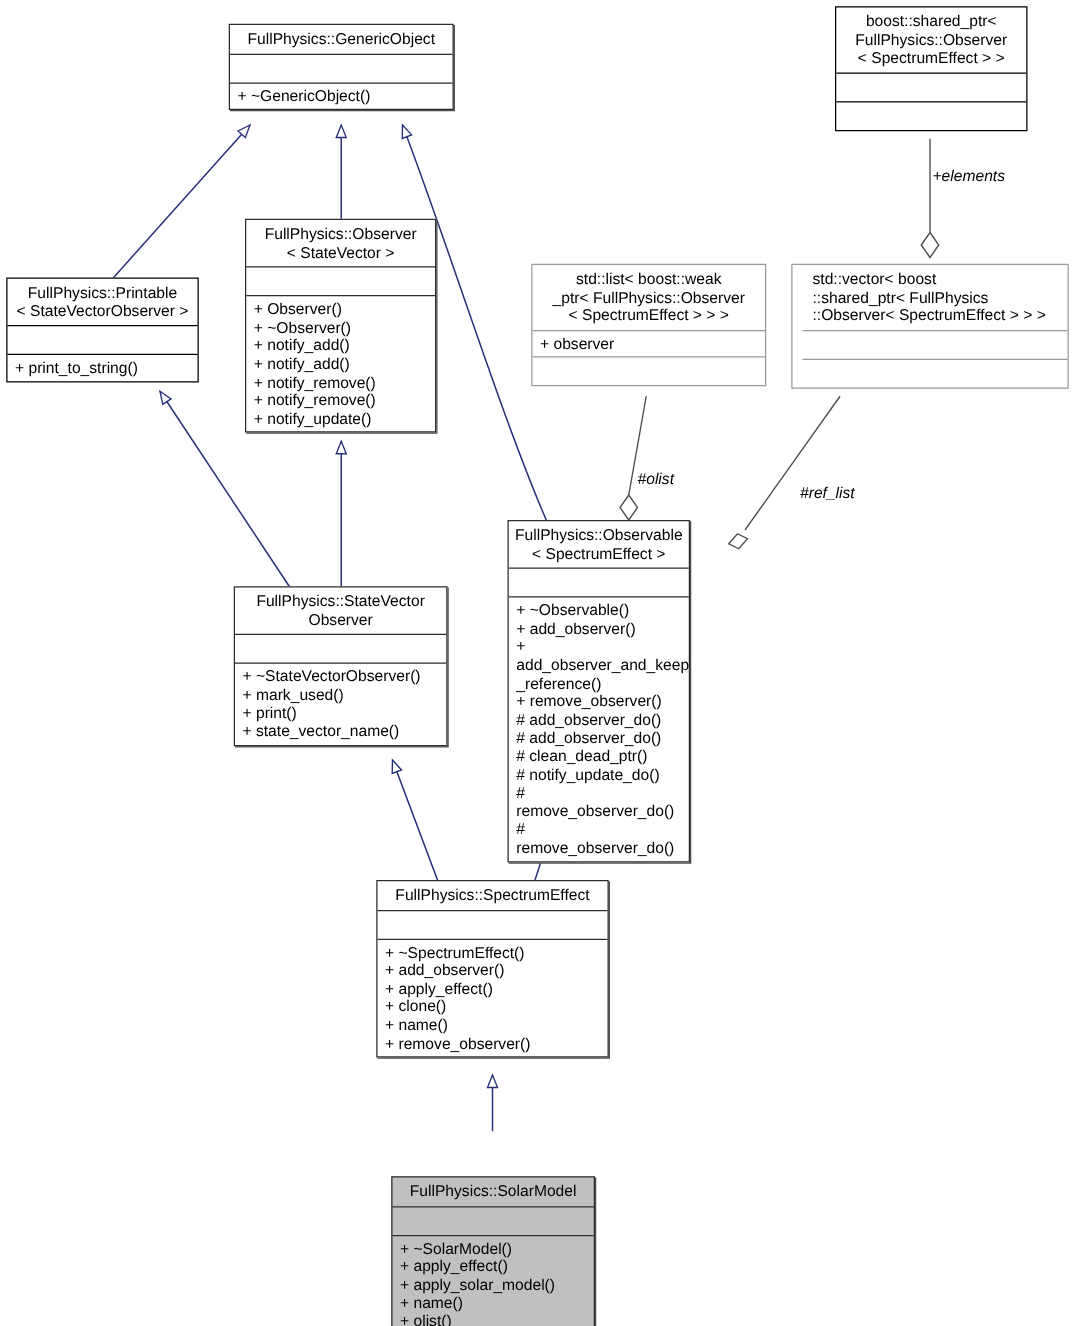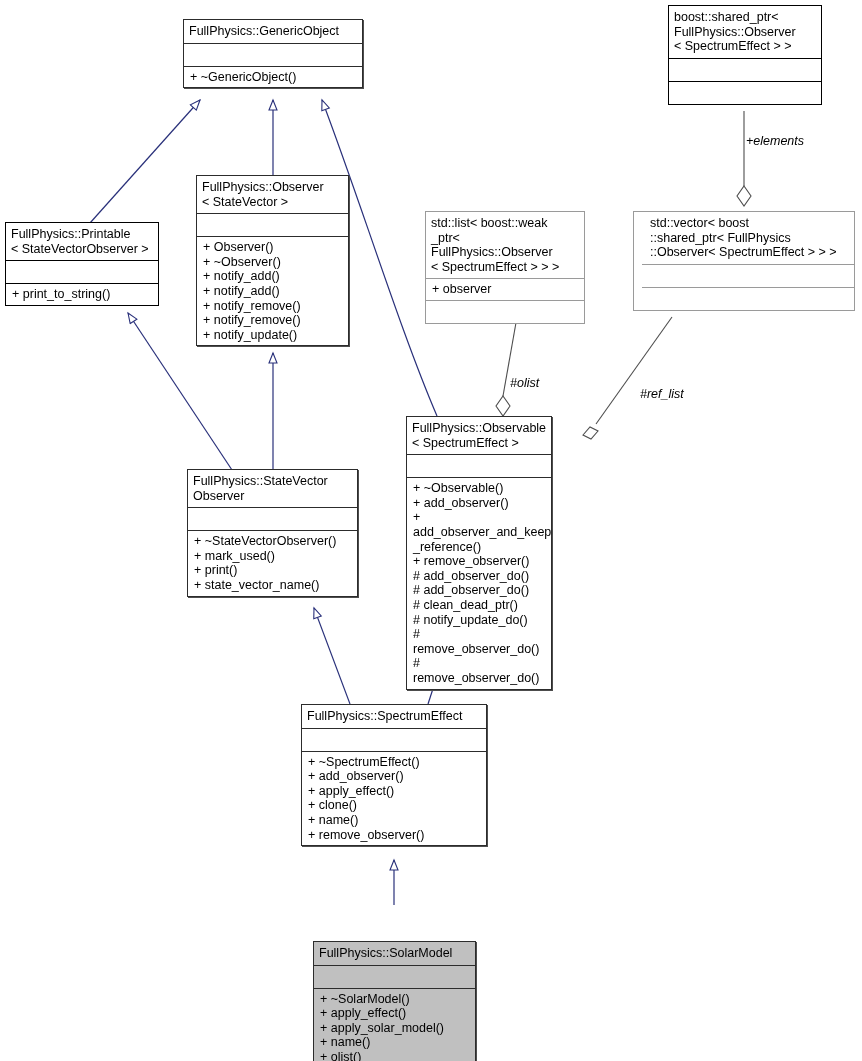--- a/index.html
+++ b/index.html
@@ -39,20 +39,21 @@
     border: 1px solid #2c2c2c;
     box-shadow: 1px 1px 0 0 #4d4d4d;
   }
   .uml-box.light {
     border: 1px solid #9a9a9a;
   }
   .uml-box.highlight {
     background: #c0c0c0;
   }
   .uml-title {
+    text-align: center;
     padding: 4px 5px 4px 5px;
     white-space: pre-line;
   }
   .uml-sep {
     border-top: 1px solid #000000;
     height: 0;
     font-size: 0;
     line-height: 0;
   }
   .uml-box.light .uml-sep {
@@ -154,21 +155,21 @@
     <div class="uml-sep"></div>
     <div class="uml-ops">+ Observer()
 + ~Observer()
 + notify_add()
 + notify_add()
 + notify_remove()
 + notify_remove()
 + notify_update()</div>
   </div>
 
-  <div class="uml-box light" style="left:425px; top:211px; width:160px;">
+  <div class="uml-box light" style="left:425px; top:211px; width:188px;">
     <div class="uml-title">std::list&lt; boost::weak
 _ptr&lt; FullPhysics::Observer
 &lt; SpectrumEffect &gt; &gt; &gt;</div>
     <div class="uml-sep"></div>
     <div class="uml-attrs">+ observer</div>
     <div class="uml-sep"></div>
     <div class="uml-attrs empty"></div>
   </div>
 
   <div class="uml-box light" style="left:633px; top:211px; width:222px;padding-left:8px;">

